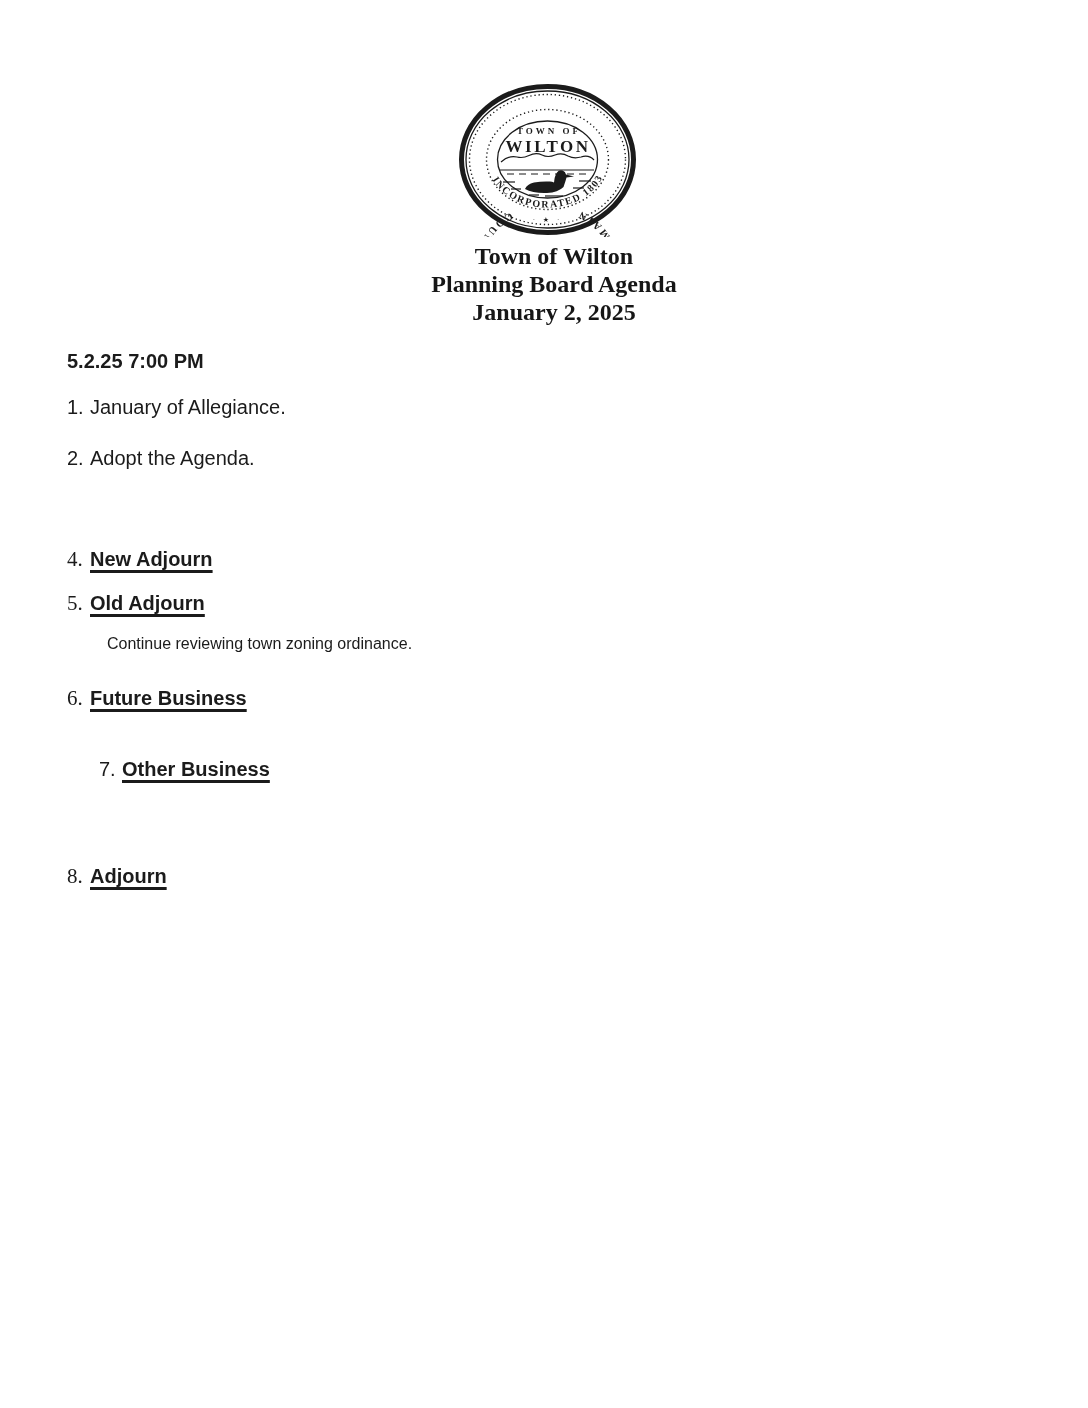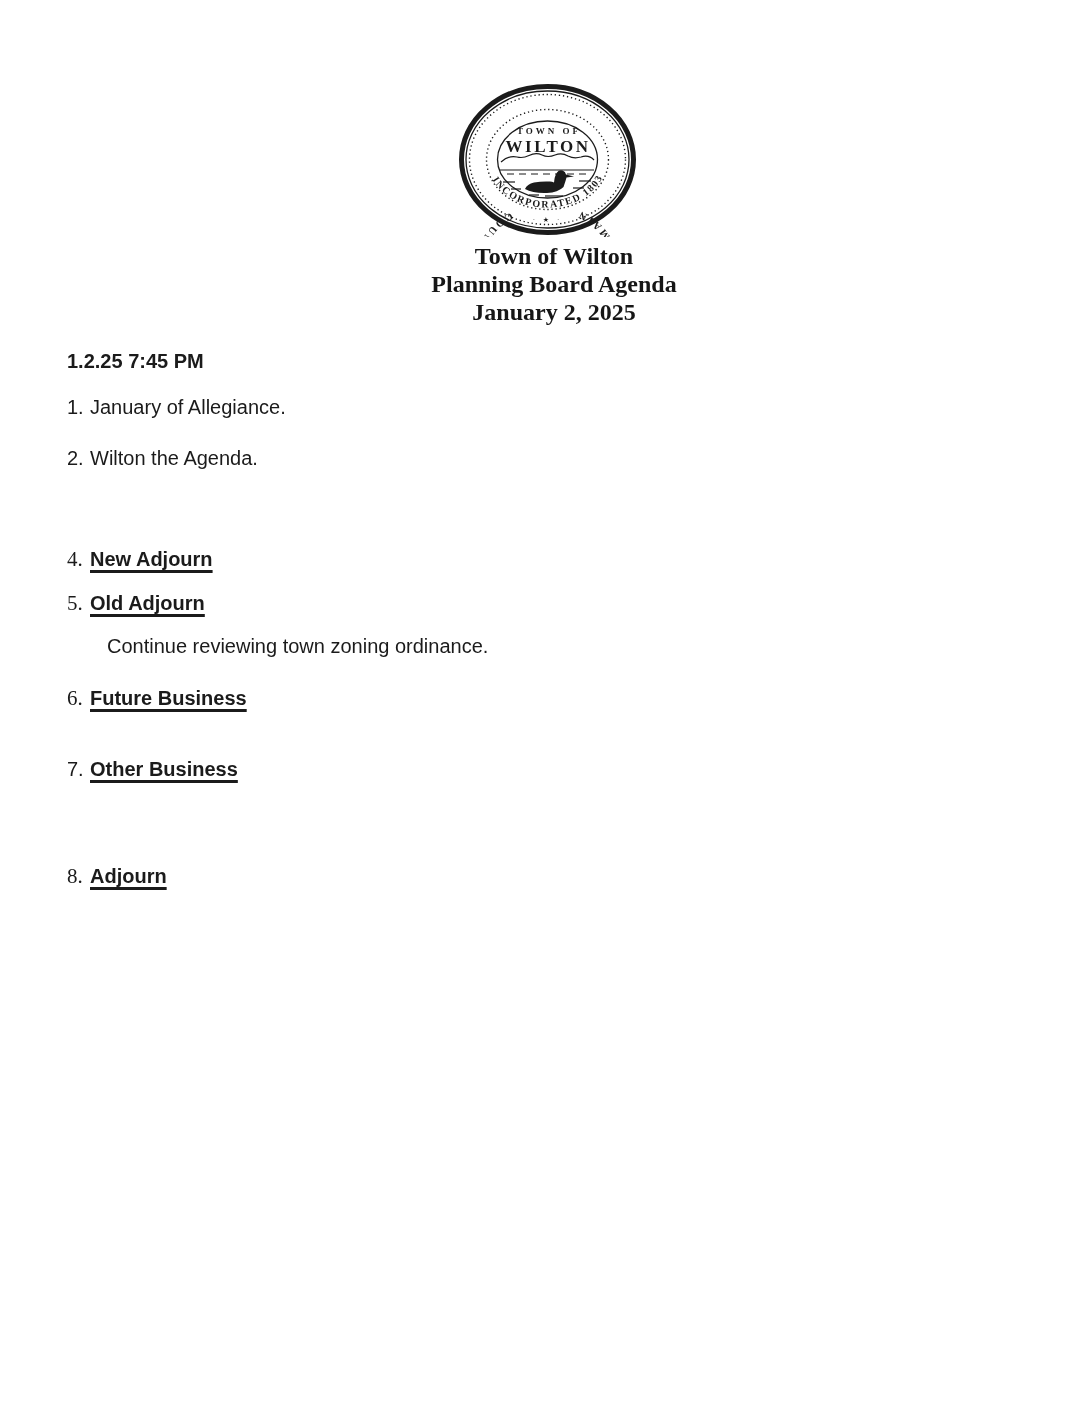--- a/index.html
+++ b/index.html
@@ -76,24 +76,24 @@
     text-underline-offset: 4px;
   }
   .item-1 { top: 396px; }
   .item-2 { top: 447px; }
   .item-3 { top: 496px; letter-spacing: -0.2px; }
   .item-4 { top: 547px; }
   .item-5 { top: 591px; }
   .sub-note {
     position: absolute;
     left: 107px; top: 635px;
-    font-size: 20px;
+    font-size: 16px;
   }
   .item-6 { top: 686px; }
-  .item-7 { top: 758px; }
+  .item-7 { top: 758px; margin-left: 32px; }
   .item-8 { top: 864px; }
 </style>
 </head>
 <body>
 
 <div class="page">
 
   <div class="seal">
     <svg viewBox="0 0 181 154">
       <defs>
@@ -131,28 +131,28 @@
       </g>
     </svg>
   </div>
 
   <div class="doc-header">
     <div>Town of Wilton</div>
     <div>Planning Board Agenda</div>
     <div>January 2, 2025</div>
   </div>
 
-  <div class="meeting-time">1.2.25 7:45 PM</div>
+  <div class="meeting-time">5.2.25 7:00 PM</div>
 
   <div class="item item-1">
     <span class="num num-sans">1.</span><span class="label-plain">January of Allegiance.</span>
   </div>
 
   <div class="item item-2">
-    <span class="num num-sans">2.</span><span class="label-plain">Wilton the Agenda.</span>
+    <span class="num num-sans">2.</span><span class="label-plain">Adopt the Agenda.</span>
   </div>
 
 
   <div class="item item-4">
     <span class="num num-serif">4.</span><span class="label-heading">New Adjourn</span>
   </div>
 
   <div class="item item-5">
     <span class="num num-serif">5.</span><span class="label-heading">Old Adjourn</span>
   </div>

